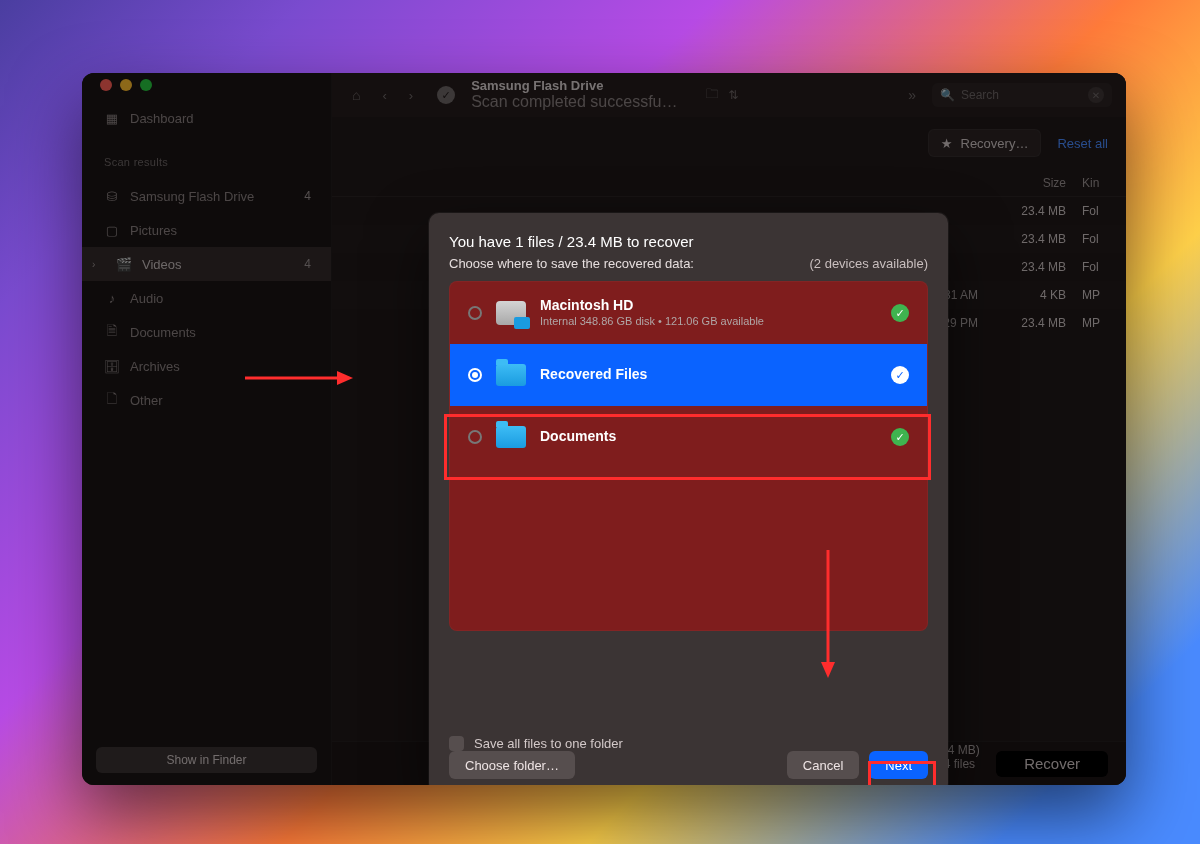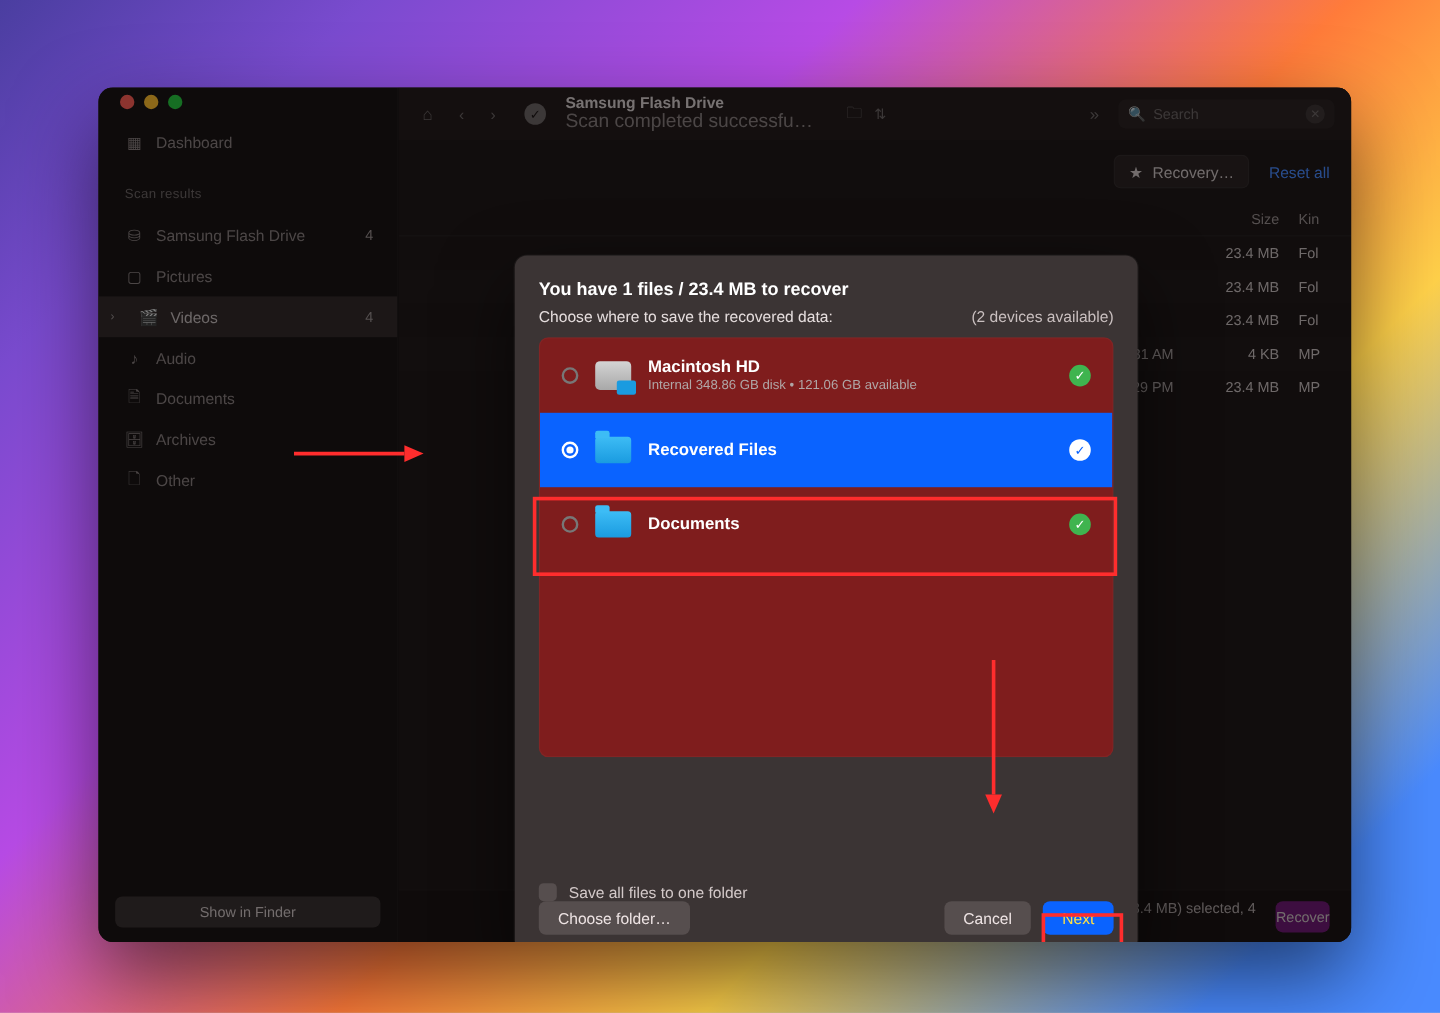--- a/index.html
+++ b/index.html
@@ -49,31 +49,31 @@
   .reset{color:#4a8bff;font-size:13px;}
   .table{flex:1;padding:0 0 0 0; overflow:hidden;}
   .thead{display:flex;height:28px;align-items:center;font-size:12px;color:#9a9090;border-bottom:1px solid rgba(255,255,255,.05);padding-right:6px;}
   .col-sp{flex:1;}
   .col-size{width:92px;text-align:right;padding-right:16px;}
   .col-kind{width:38px;text-align:left;}
   .row{display:flex;height:28px;align-items:center;font-size:12px;color:#c9bfbf;padding-right:6px;}
   .row .date{width:220px;text-align:right;padding-right:12px;color:#b0a6a6;}
   .row.alt{background:rgba(255,255,255,.015);}
   .statusbar{height:44px;display:flex;align-items:center;justify-content:flex-end;gap:14px;padding:0 18px;background:#1c1515;color:#b0a6a6;font-size:12px;border-top:1px solid rgba(255,255,255,.04);}
-  .btn-recover{height:26px;padding:0 0;border-radius:6px;background:#701a75;color:#cfc5c5;font-size:12px;border:none;}
+  .btn-recover{height:26px;padding:0 28px;border-radius:6px;background:#000000;color:#cfc5c5;font-size:15px;border:none;}
   .status-x{width:18px;height:18px;border-radius:9px;background:#3e3636;display:flex;align-items:center;justify-content:center;font-size:10px;color:#aaa0a0;margin-right:auto;}
 
   
   .modal{
     position:absolute; left:347px; top:140px; width:519px; height:580px;
     background:#3b3434; border-radius:10px; z-index:20;
     box-shadow: 0 25px 60px rgba(0,0,0,.55), 0 0 0 1px rgba(255,255,255,.05);
     color:#e6dede; display:flex; flex-direction:column; padding:20px 20px 14px 20px;
   }
-  .m-title{font-size:15px;font-weight:700;color:#fff;margin-bottom:6px;}
+  .m-title{font-size:15px;font-weight:400;color:#fff;margin-bottom:6px;}
   .m-sub{font-size:13px;line-height:1.45;color:#b8afaf;margin-bottom:16px;max-width:470px;}
   .m-choose{display:flex;justify-content:space-between;font-size:13px;color:#e6dede;margin-bottom:10px;}
   .m-choose .r{color:#c9bfbf;}
   .dest-list{background:#7f1d1d;border-radius:8px;height:350px;overflow:auto;border:1px solid rgba(255,255,255,.03);}
   .dest{display:flex;align-items:center;height:62px;padding:0 18px;gap:14px;}
   .dest .radio{width:14px;height:14px;border-radius:7px;border:2px solid #777;flex-shrink:0;}
   .dest .radio.on{border-color:#fff;display:flex;align-items:center;justify-content:center;}
   .dest .radio.on::after{content:"";width:6px;height:6px;border-radius:3px;background:#fff;}
   .dest .dtxt{display:flex;flex-direction:column;line-height:1.25;}
   .dest .dtxt .dn{font-size:14px;font-weight:600;color:#fff;}
@@ -85,21 +85,21 @@
   .dest .foldershape{width:30px;height:22px;border-radius:3px;background:linear-gradient(#3dbcf5,#1a9be0);position:relative;}
   .dest .foldershape::before{content:"";position:absolute;top:-5px;left:0;width:12px;height:6px;border-radius:2px 2px 0 0;background:#3dbcf5;}
   .dest .hdgfx{width:30px;height:24px;border-radius:4px;background:linear-gradient(#d4d4d4,#a8a8a8);position:relative;}
   .dest .hdgfx::after{content:"";position:absolute;right:-4px;bottom:-4px;width:16px;height:12px;border-radius:2px;background:#1a9be0;}
   .dest-highlight{position:absolute;border:3px solid #ff2d2d;pointer-events:none;z-index:30;}
   .m-foot{display:flex;align-items:center;gap:10px;margin-top:auto;padding-top:10px;}
   .m-check{width:15px;height:15px;border-radius:4px;background:#564e4e;}
   .m-check-label{font-size:13px;color:#d3c9c9;}
   .m-buttons{margin-top:0;display:flex;gap:10px;}
   .m-btn{height:28px;padding:0 16px;border-radius:6px;background:#564e4e;color:#eee4e4;border:none;font-size:13px;}
-  .m-btn.primary{background:#0a63ff;color:#fde047;font-weight:500;}
+  .m-btn.primary{background:#0a63ff;color:#ffffff;font-weight:500;}
   .m-buttons .sp{flex:1;}
 
   
   .arrow1{position:absolute;left:245px;top:368px;z-index:40;pointer-events:none;}
   .arrow2{position:absolute;left:818px;top:550px;z-index:40;pointer-events:none;}
   svg.arr line, svg.arr path{stroke:#ff2d2d;stroke-width:3;}
   svg.arr polygon{fill:#ff2d2d;}
 </style>
 </head>
 <body>

